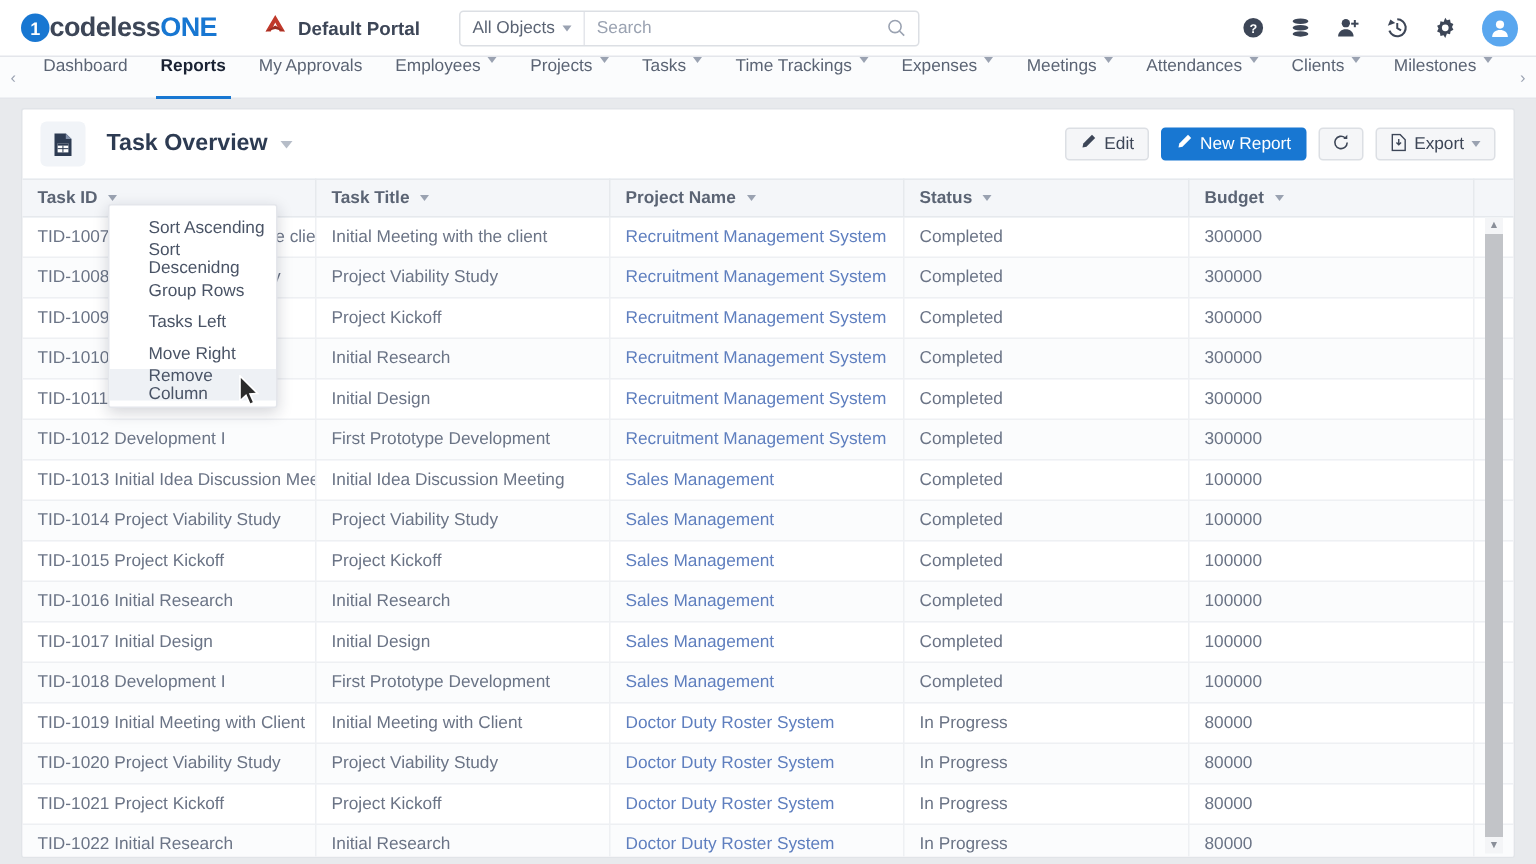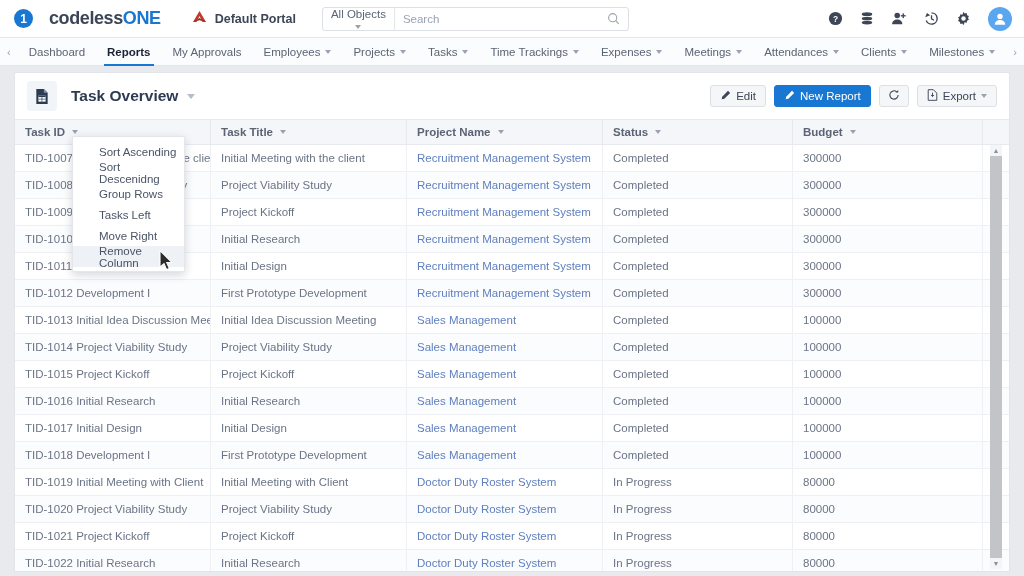--- a/index.html
+++ b/index.html
@@ -17,36 +17,36 @@
     background:#ffffff; display:flex; align-items:center;
     border-bottom:1px solid #e4e6eb;
   }
   .brand { display:flex; align-items:center; margin-left:14px; }
   .brand-mark {
     width:19px; height:19px; border-radius:50%;
     background:#1877d2; color:#fff; font-size:12px; font-weight:bold;
     display:flex; align-items:center; justify-content:center;
     line-height:1;
   }
-  .brand-text { font-size:18px; font-weight:700; letter-spacing:-0.4px; margin-left:16px; }
+  .brand-text { font-size:18px; font-weight:700; letter-spacing:-0.4px; margin-left:0; }
   .brand-text .a { color:#3d4657; }
   .brand-text .b { color:#1877d2; }
 
   .portal { display:flex; align-items:center; margin-left:30px; gap:7px; }
   .portal-label { font-size:12.5px; color:#3d4657; font-weight:600; }
 
   .searchwrap {
     display:flex; align-items:center; margin-left:26px;
     height:24px; width:307px;
     border:1px solid #dcdfe4; border-radius:3px; background:#fff;
   }
   .objsel {
     display:flex; align-items:center; gap:5px;
     font-size:11.5px; color:#5b6474; padding:0 8px; height:100%;
-    border-right:1px solid #e4e6eb; white-space:nowrap;flex-direction:column;
+    border-right:1px solid #e4e6eb; white-space:nowrap;
   }
   .search-input {
     flex:1; border:0; outline:0; font-size:11.5px; color:#5b6474;
     padding:0 8px; font-family:"Liberation Sans", sans-serif; height:100%;
     background:transparent;
   }
   .search-input::placeholder { color:#9aa2b1; }
   .search-ico { padding:0 8px; color:#9aa2b1; display:flex; align-items:center; }
 
   .topicons { margin-left:auto; margin-right:12px; display:flex; align-items:center; gap:17px; }
@@ -58,21 +58,21 @@
   }
 
   
   .navbar {
     position:absolute; top:38px; left:0; width:1024px; height:28px;
     background:#fbfcfd; border-bottom:1px solid #e4e6eb;
     display:flex; align-items:center;
   }
   .nav-arrow { width:22px; text-align:center; color:#9aa2b1; font-size:11px; cursor:pointer; }
   .nav-item {
-    display:flex; align-items:center; gap:5px;
+    display:flex; align-items:flex-start; gap:5px;
     font-size:11.5px; color:#5b6474; height:28px; padding:0 11px;
     white-space:nowrap; cursor:pointer; position:relative;
   }
   .nav-item.active { color:#1a2233; font-weight:700; }
   .nav-item.active::after {
     content:""; position:absolute; left:8px; right:8px; bottom:0; height:2px; background:#1877d2;
   }
   .caret { display:inline-block; width:0; height:0;
     border-left:3.5px solid transparent; border-right:3.5px solid transparent;
     border-top:4px solid #9aa2b1; }

